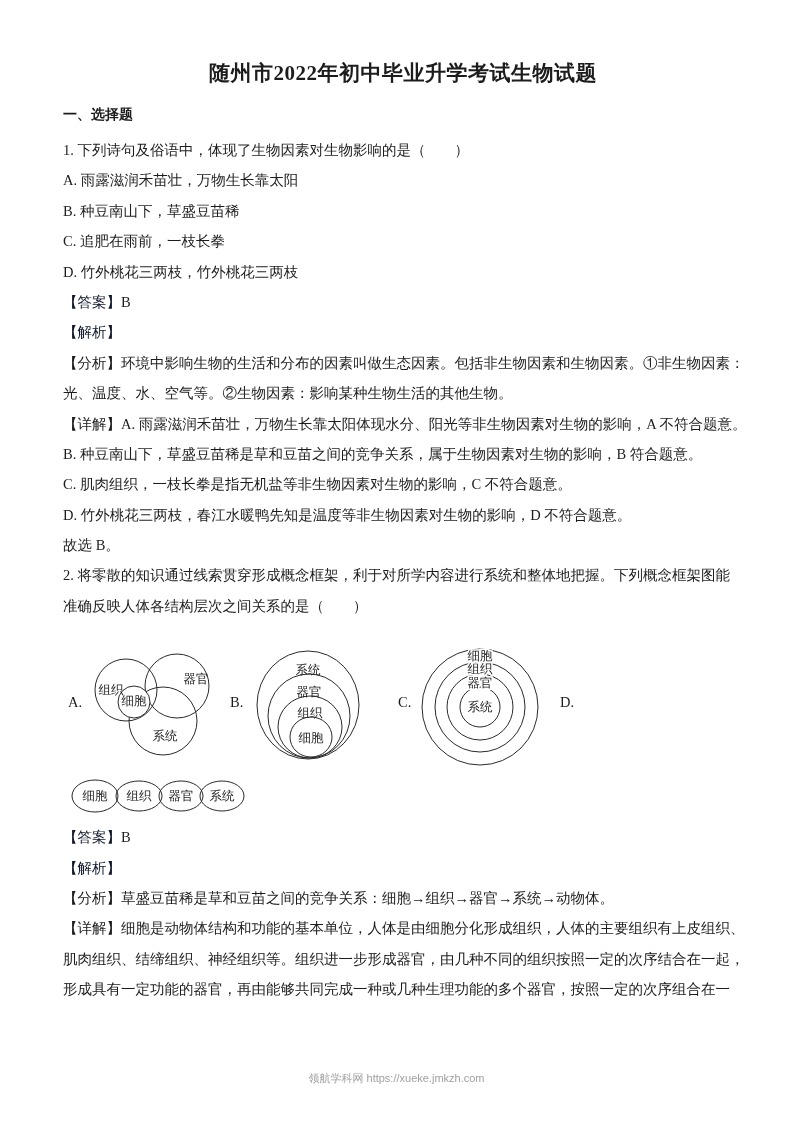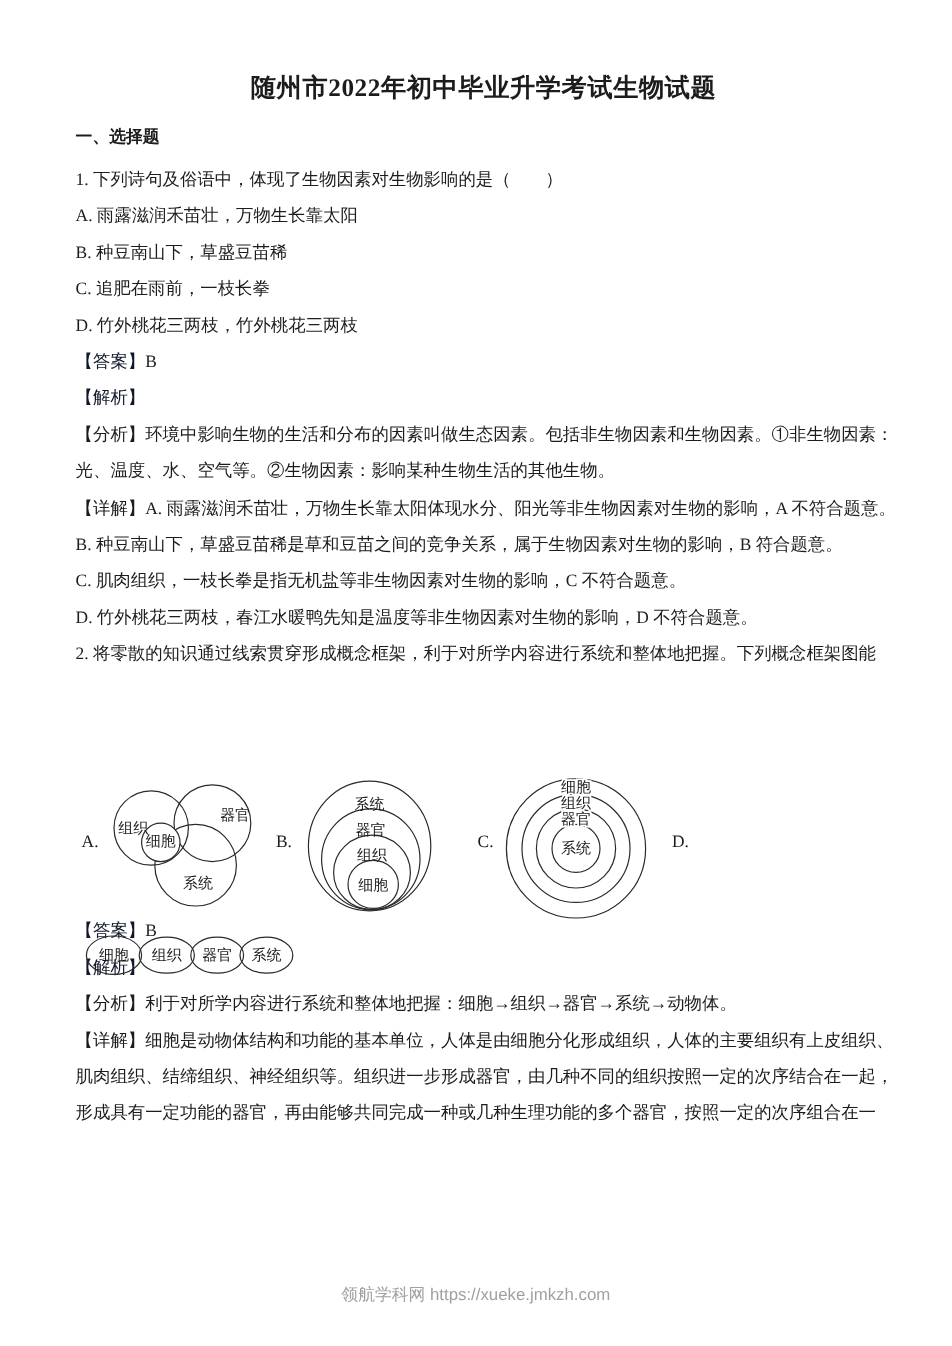--- a/index.html
+++ b/index.html
@@ -20,21 +20,21 @@
   .diagram-svg{position:absolute;left:0;top:645px;width:793px;height:170px;}
   .diagram-svg circle,.diagram-svg ellipse{fill:none;stroke:#2a2a2a;stroke-width:1;}
   .diagram-svg circle.knockout{fill:#ffffff;}
   .dg-term{font-size:12.5px;fill:#1c1c1c;text-anchor:middle;dominant-baseline:central;
     font-family:"Liberation Serif","DejaVu Serif",serif;}
   .dg-term.halo{paint-order:stroke;stroke:#ffffff;stroke-width:3px;}
   .dg-opt{font-size:14.5px;fill:#1c1c1c;dominant-baseline:central;
     font-family:"Liberation Serif","DejaVu Serif",serif;}
   .footer{
     position:absolute;top:1066px;left:0;width:793px;text-align:center;
-    font-size:14px;line-height:24px;color:#a0a0a0;
+    font-size:11px;line-height:24px;color:#a0a0a0;
     font-family:"Liberation Sans","DejaVu Sans",sans-serif;
   }
 </style>
 </head>
 <body>
 
 <div class="content">
   <div class="title">随州市2022年初中毕业升学考试生物试题</div>
   <div class="heading">一、选择题</div>
 
@@ -45,27 +45,29 @@
       <div class="line"><span class="accent"></span><span>C. 追肥在雨前，一枝长拳</span></div>
       <div class="line"><span class="accent"></span><span>D. 竹外桃花三两枝，竹外桃花三两枝</span></div>
       <div class="line"><span class="accent">【答案】</span><span>B</span></div>
       <div class="line"><span class="accent">【解析】</span><span></span></div>
       <div class="line"><span class="accent"></span><span>【分析】环境中影响生物的生活和分布的因素叫做生态因素。包括非生物因素和生物因素。①非生物因素：</span></div>
       <div class="line"><span class="accent"></span><span>光、温度、水、空气等。②生物因素：影响某种生物生活的其他生物。</span></div>
       <div class="line"><span class="accent"></span><span>【详解】A. 雨露滋润禾苗壮，万物生长靠太阳体现水分、阳光等非生物因素对生物的影响，A 不符合题意。</span></div>
       <div class="line"><span class="accent"></span><span>B. 种豆南山下，草盛豆苗稀是草和豆苗之间的竞争关系，属于生物因素对生物的影响，B 符合题意。</span></div>
       <div class="line"><span class="accent"></span><span>C. 肌肉组织，一枝长拳是指无机盐等非生物因素对生物的影响，C 不符合题意。</span></div>
       <div class="line"><span class="accent"></span><span>D. 竹外桃花三两枝，春江水暖鸭先知是温度等非生物因素对生物的影响，D 不符合题意。</span></div>
+      <div class="line"><span class="accent"></span><span>故选 B。</span></div>
       <div class="line"><span class="accent"></span><span>2. 将零散的知识通过线索贯穿形成概念框架，利于对所学内容进行系统和整体地把握。下列概念框架图能</span></div>
+      <div class="line"><span class="accent"></span><span>准确反映人体各结构层次之间关系的是（　　）</span></div>
     </div>
 
   <div class="lines q2-after">
       <div class="line"><span class="accent">【答案】</span><span>B</span></div>
       <div class="line"><span class="accent">【解析】</span><span></span></div>
-      <div class="line"><span class="accent"></span><span>【分析】利于对所学内容进行系统和整体地把握：细胞→组织→器官→系统→动物体。</span></div>
+      <div class="line"><span class="accent"></span><span>【分析】草盛豆苗稀是草和豆苗之间的竞争关系：细胞→组织→器官→系统→动物体。</span></div>
       <div class="line"><span class="accent"></span><span>【详解】细胞是动物体结构和功能的基本单位，人体是由细胞分化形成组织，人体的主要组织有上皮组织、</span></div>
       <div class="line"><span class="accent"></span><span>肌肉组织、结缔组织、神经组织等。组织进一步形成器官，由几种不同的组织按照一定的次序结合在一起，</span></div>
       <div class="line"><span class="accent"></span><span>形成具有一定功能的器官，再由能够共同完成一种或几种生理功能的多个器官，按照一定的次序组合在一</span></div>
     </div>
 </div>
 
 <svg class="diagram-svg" viewBox="0 0 793 170" xmlns="http://www.w3.org/2000/svg">
 
   <text class="dg-opt" x="68" y="57">A.</text>
   <circle cx="126" cy="45" r="31"></circle>

